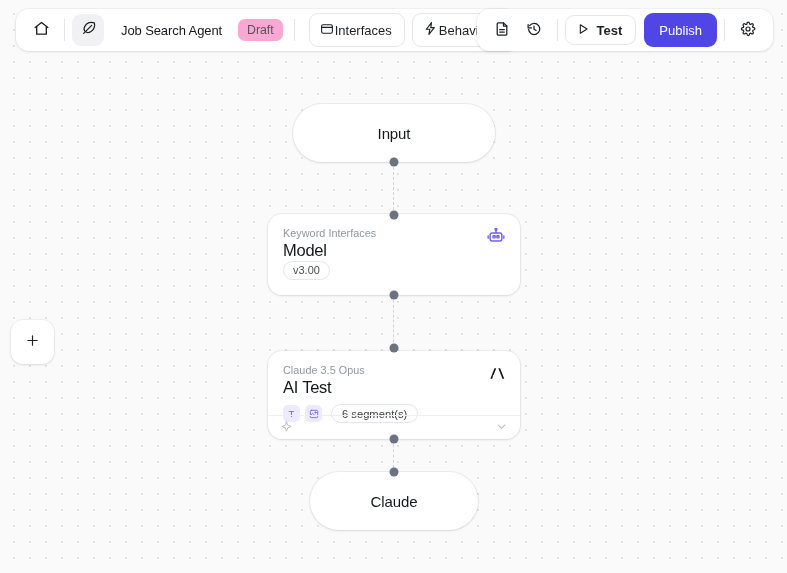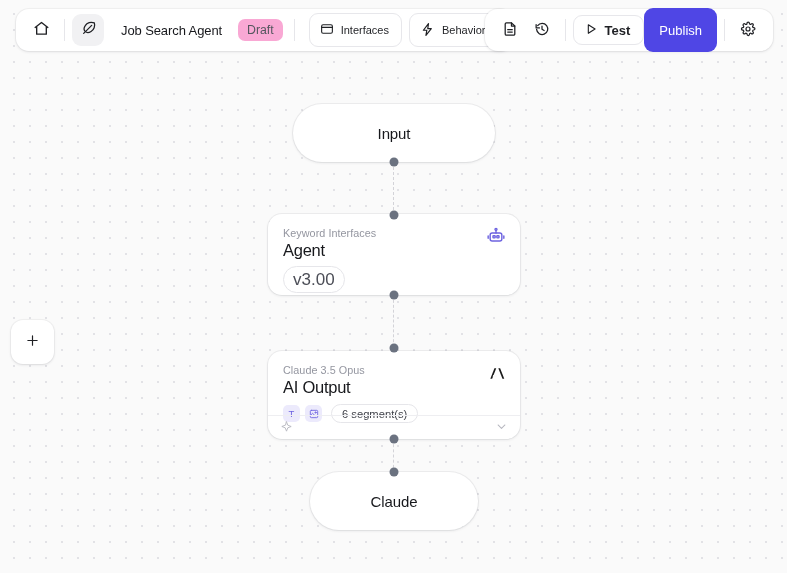--- a/index.html
+++ b/index.html
@@ -67,50 +67,51 @@
     color: #54565e;
     background: #f9a8d4;
     border-radius: 7px;
     padding: 4px 9px;
     margin-left: 10px;
     margin-right: 4px;
     white-space: nowrap;
   }
 
   .tab-btn {
-    display: flex; align-items: center; gap: 7px;
+    display: flex; align-items: center; gap: 1px;
     height: 34px;
     padding: 0 12px 0 10px;
     margin-left: 7px;
     background: #ffffff;
     border: 1px solid #e7e7eb;
     border-radius: 9px;
-    font-size: 11px;
+    font-size: 13px;
     color: #1f2024;
     cursor: pointer;
     white-space: nowrap;
   }
 
   .test-btn {
     display: flex; align-items: center; gap: 7px;
     height: 30px;
     padding: 0 13px 0 10px;
     background: #ffffff;
     border: 1px solid #e7e7eb;
     border-radius: 9px;
     font-size: 13px;
     color: #1f2024;
     cursor: pointer;
     white-space: nowrap;
     font-weight: bold;
   }
 
   .publish-btn {
-    height: 44px;
+    height: 34px;
     padding: 0 15px;
+    margin-left: 8px;
     background: #4f46e5;
     border: none;
     border-radius: 9px;
     font-size: 13px;
     font-family: "Liberation Sans", sans-serif;
     color: #ffffff;
     cursor: pointer;
     white-space: nowrap;
   }
 
@@ -190,22 +191,22 @@
 
   .card-corner-icon {
     position: absolute;
     top: 11px; right: 13px;
     width: 22px; height: 22px;
     display: flex; align-items: center; justify-content: center;
   }
 
   .version-pill {
     display: inline-block;
-    margin-top: 6px;
-    font-size: 17px;
+    margin-top: 0;
+    font-size: 11px;
     color: #4c4e57;
     background: #ffffff;
     border: 1px solid #e6e6ea;
     border-radius: 999px;
     padding: 2.5px 9px;
   }
 
   .badge-row {
     display: flex; align-items: center; gap: 5px;
     margin-top: 7px;
@@ -359,40 +360,40 @@
   <div class="port" style="top:439px;"></div>
   <div class="port" style="top:472px;"></div>
 
   <div class="node terminal-node" id="node-input">
     <span>Input</span>
   </div>
 
   <div class="node card-node" id="node-agent">
     <div class="card-body">
       <div class="card-subtitle">Keyword Interfaces</div>
-      <div class="card-title">Agent</div>
+      <div class="card-title">Model</div>
       <span class="version-pill">v3.00</span>
 
       <div class="card-corner-icon">
         <svg width="20" height="20" viewBox="0 0 24 24" fill="none" stroke="#6d63e0" stroke-width="1.7" stroke-linecap="round" stroke-linejoin="round">
           <rect x="5" y="8.4" width="14" height="9.6" rx="2.4"></rect>
           <path d="M12 5.2v3.2"></path>
             <circle cx="12" cy="4" r="1.2"></circle>
           <path d="M2.6 11.8v2.8M21.4 11.8v2.8"></path>
           <rect x="8.4" y="11.6" width="2.6" height="2.6" rx=".6"></rect>
           <rect x="13" y="11.6" width="2.6" height="2.6" rx=".6"></rect>
         </svg>
       </div>
     </div>
   </div>
 
   <div class="node card-node" id="node-ai-model">
     <div class="card-body">
       <div class="card-subtitle">Claude 3.5 Opus</div>
-      <div class="card-title">AI Output</div>
+      <div class="card-title">AI Test</div>
 
       <div class="badge-row">
         <span class="mini-badge">T</span>
         <span class="mini-badge">
           <svg width="10" height="10" viewBox="0 0 24 24" fill="none" stroke="#6d63e0" stroke-width="2.1" stroke-linecap="round" stroke-linejoin="round">
             <rect x="3.2" y="3.2" width="17.6" height="17.6" rx="2.4"></rect>
             <path d="M3.2 15.6 8.6 10.4l5.4 5.2"></path>
               <circle cx="15.6" cy="8.4" r="1.5"></circle>
           </svg>
         </span>

